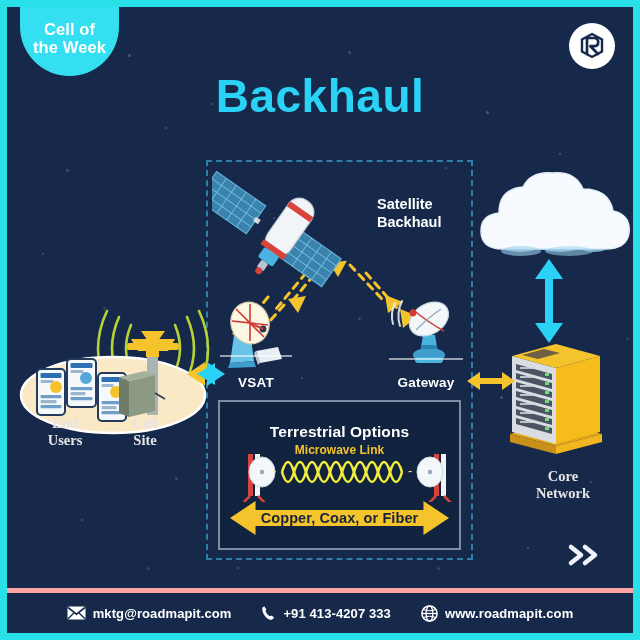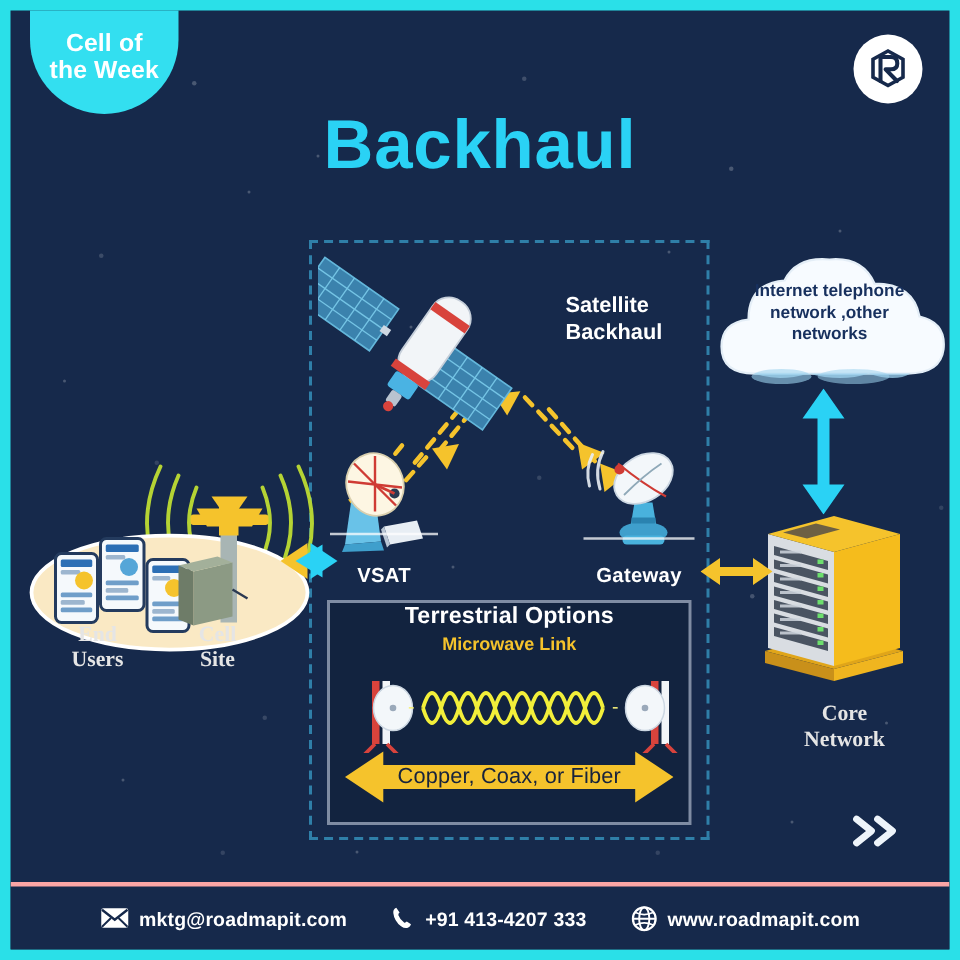--- a/index.html
+++ b/index.html
@@ -58,30 +58,30 @@
   .node .cap{
     color:#ffffff;font-weight:bold;font-size:13.5px;margin-top:2px;letter-spacing:.2px;
   }
   #vsat{left:209px;top:292px;width:80px;}
   #gateway{left:378px;top:290px;width:82px;}
 
   
   #terr{
     position:absolute;left:211px;top:393px;width:243px;height:150px;
     background:#12233f;border:2px solid #7f8ca3;z-index:4;
-    padding-top:0;
+    padding-top:21px;
   }
   #terr .t1{color:#ffffff;font-weight:bold;font-size:15.5px;text-align:center;letter-spacing:.1px;}
   #terr .t2{color:#f5c32c;font-weight:bold;font-size:12px;text-align:center;margin-top:2px;}
   #terr .ribbon{
     position:absolute;left:10px;right:10px;bottom:11px;height:38px;
   }
   #terr .ribbon .lbl{
     position:absolute;inset:0;display:flex;align-items:center;justify-content:center;
-    color:#17233c;font-weight:normal;font-size:14.5px;letter-spacing:.1px;
+    color:#17233c;font-weight:bold;font-size:14.5px;letter-spacing:.1px;
   }
 
   
   #left-zone{position:absolute;left:8px;top:300px;width:200px;height:160px;z-index:4;}
   .lbl-white{
     position:absolute;color:#e5e5e5;font-weight:bold;font-size:14.5px;
     text-align:center;line-height:1.18;z-index:5;font-family:Liberation Serif, serif;
   }
   #lbl-endusers{left:22px;top:408px;width:72px;}
   #lbl-cellsite{left:106px;top:408px;width:64px;}
@@ -95,21 +95,21 @@
   #core{position:absolute;left:497px;top:335px;width:106px;height:120px;z-index:4;}
   #lbl-core{left:516px;top:461px;width:80px;}
 
   
   #chev{position:absolute;right:32px;bottom:62px;z-index:5;}
 
   
   #footer{
     position:absolute;left:0;right:0;bottom:0;height:45px;background:#16294b;
     display:flex;align-items:center;justify-content:center;gap:30px;z-index:7;
-    border-top:3px solid #fca5a5;
+    border-top:5px solid #fca5a5;
   }
   #footer .fitem{display:flex;align-items:center;gap:7px;}
   #footer .ftxt{color:#ffffff;font-weight:bold;font-size:13px;letter-spacing:.1px;}
   #footer .ficon{display:flex;align-items:center;}
 </style>
 </head>
 <body>
 
 <div id="poster">
 
@@ -377,25 +377,20 @@
   </svg>
 
   <div id="cloud">
     <svg width="168" height="100" viewBox="0 0 168 100" style="position:absolute;left:0;top:0;">
       <path d="M34 82 Q12 82 12 64 Q12 48 30 46 Q30 22 54 20 Q62 4 84 6 Q106 4 114 22
                Q140 22 144 44 Q162 48 160 66 Q158 82 136 82 Z" fill="#f7fbff" stroke="#e4eef7" stroke-width="1.5"></path>
       <path d="M34 82 Q50 88 70 82 Q92 88 110 82 Q128 88 138 82 L136 82 L34 82 Z" fill="#9fd3ef" opacity=".75"></path>
       <ellipse cx="52" cy="84" rx="20" ry="5" fill="#9fd3ef" opacity=".6"></ellipse>
       <ellipse cx="100" cy="84" rx="24" ry="5" fill="#9fd3ef" opacity=".55"></ellipse>
     </svg>
-    <div class="ctext">
-      <div>Internet telephone</div>
-      <div>network ,other</div>
-      <div>networks</div>
-    </div>
   </div>
 
   <svg style="position:absolute;left:524px;top:252px;width:36px;height:84px;z-index:4;" viewBox="0 0 36 84">
     <polygon points="18,0 32,20 22,20 22,64 32,64 18,84 4,64 14,64 14,20 4,20" fill="#2ad2f5"></polygon>
   </svg>
 
   <div id="core">
     <svg width="106" height="120" viewBox="0 0 106 120">
 
       <polygon points="6,92 52,104 98,92 52,80" fill="#e0a519"></polygon>

